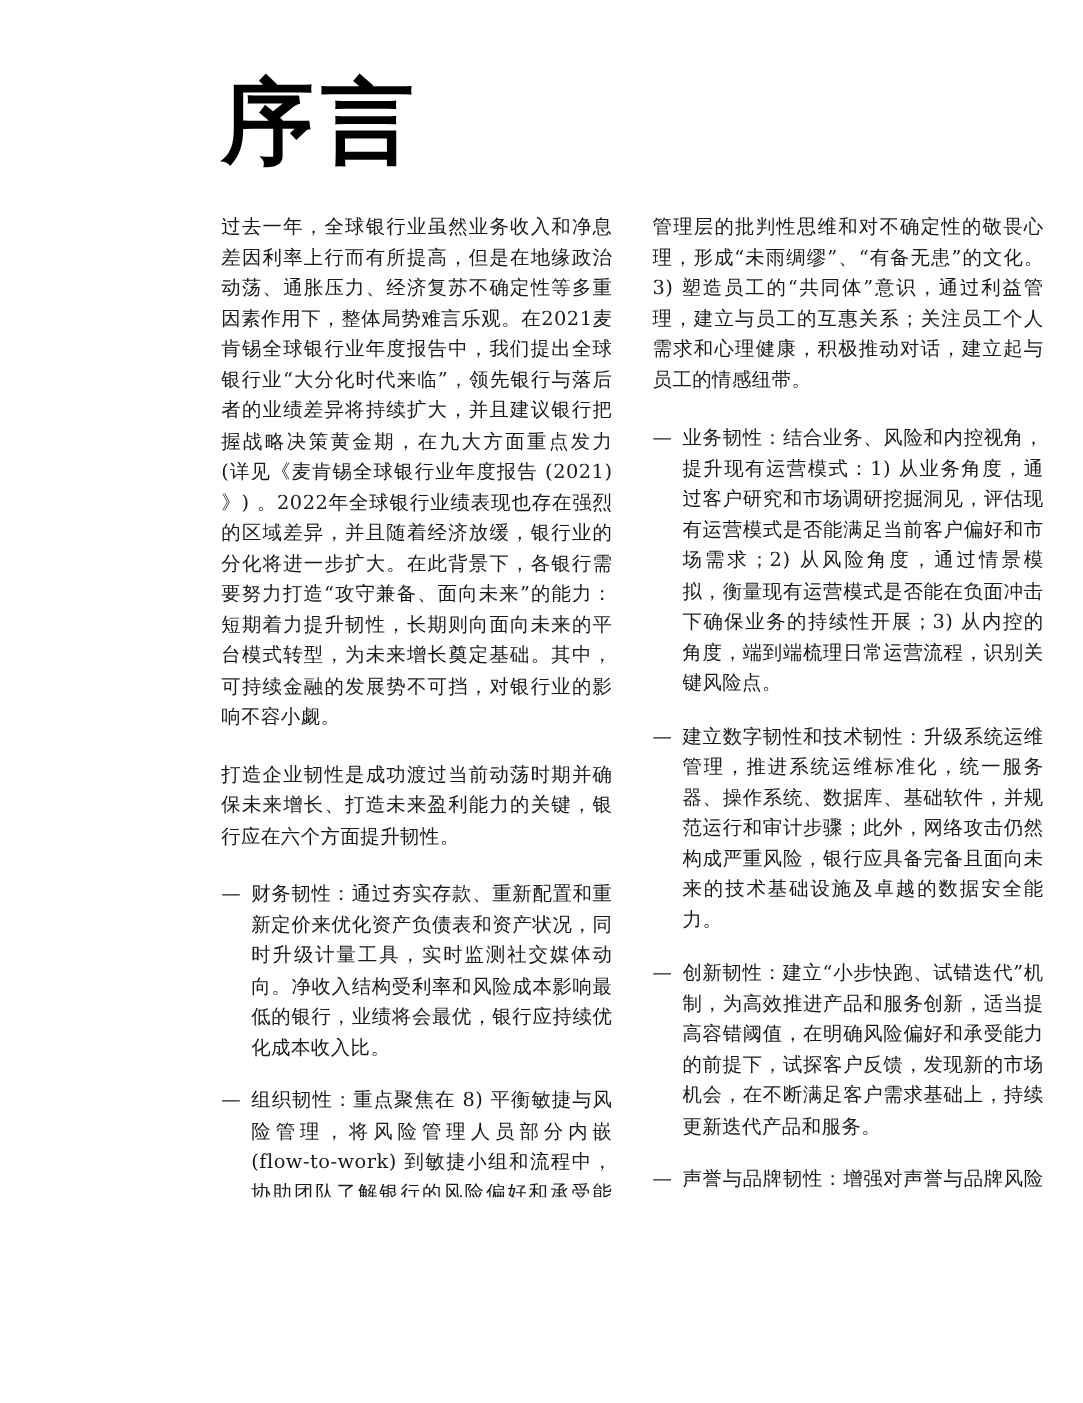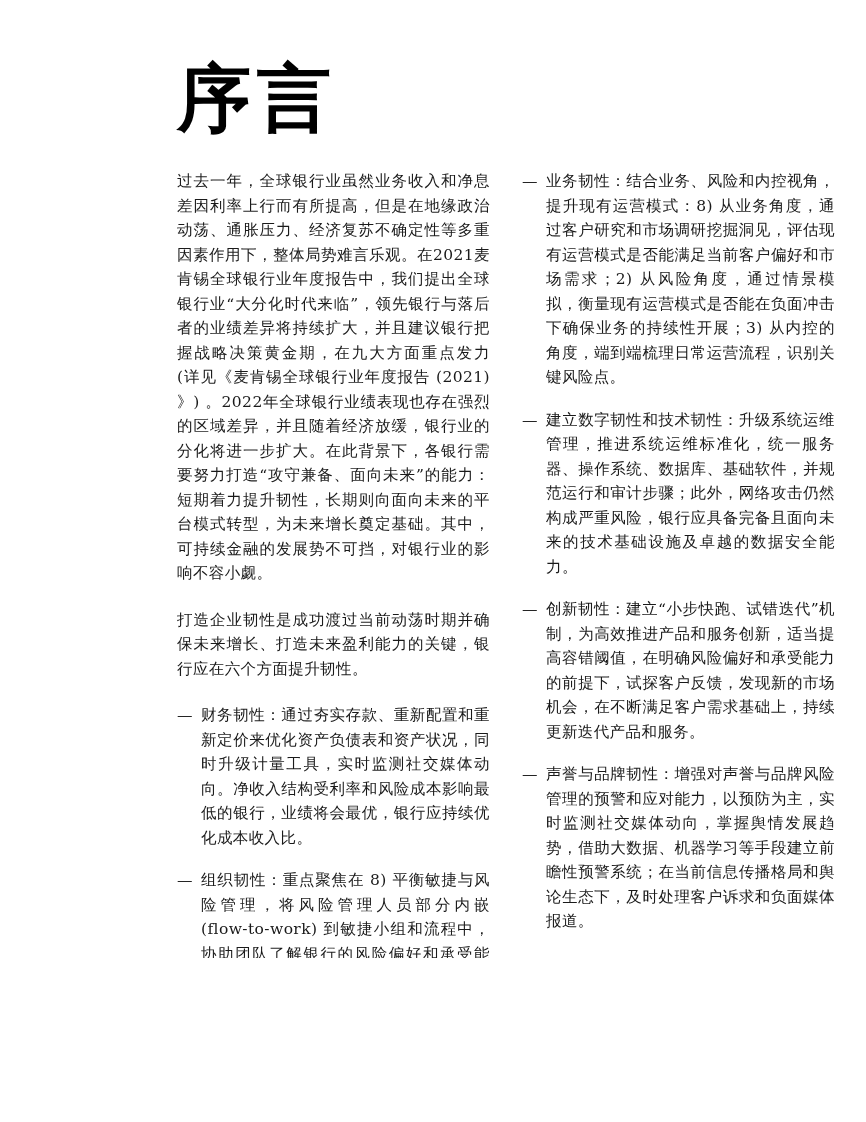--- a/index.html
+++ b/index.html
@@ -102,24 +102,25 @@
           <span class="bullet-text">财务韧性：通过夯实存款、重新配置和重新定价来优化资产负债表和资产状况，同时升级计量工具，实时监测社交媒体动向。净收入结构受利率和风险成本影响最低的银行，业绩将会最优，银行应持续优化成本收入比。</span>
         </div>
 
         <div class="bullet">
           <span class="dash">—</span>
           <span class="bullet-text">组织韧性：重点聚焦在 8) 平衡敏捷与风险管理，将风险管理人员部分内嵌 (flow-to-work) 到敏捷小组和流程中，协助团队了解银行的风险偏好和承受能力，并识别工作推进中的风险点和机会点，实现业务与风险权责共享。2) 强化危机过程管理，培养</span>
         </div>
       </div>
 
       <div class="col">
+        <p class="para">管理层的批判性思维和对不确定性的敬畏心理，形成“未雨绸缪”、“有备无患”的文化。3) 塑造员工的“共同体”意识，通过利益管理，建立与员工的互惠关系；关注员工个人需求和心理健康，积极推动对话，建立起与员工的情感纽带。</p>
 
         <div class="bullet">
           <span class="dash">—</span>
-          <span class="bullet-text">业务韧性：结合业务、风险和内控视角，提升现有运营模式：8) 从业务角度，通过客户研究和市场调研挖掘洞见，评估现有运营模式是否能满足当前客户偏好和市场需求；2) 从风险角度，通过情景模拟，衡量现有运营模式是否能在负面冲击下确保业务的持续性开展；3) 从内控的角度，端到端梳理日常运营流程，识别关键风险点。</span>
+          <span class="bullet-text">业务韧性：结合业务、风险和内控视角，提升现有运营模式：1) 从业务角度，通过客户研究和市场调研挖掘洞见，评估现有运营模式是否能满足当前客户偏好和市场需求；2) 从风险角度，通过情景模拟，衡量现有运营模式是否能在负面冲击下确保业务的持续性开展；3) 从内控的角度，端到端梳理日常运营流程，识别关键风险点。</span>
         </div>
 
         <div class="bullet">
           <span class="dash">—</span>
           <span class="bullet-text">建立数字韧性和技术韧性：升级系统运维管理，推进系统运维标准化，统一服务器、操作系统、数据库、基础软件，并规范运行和审计步骤；此外，网络攻击仍然构成严重风险，银行应具备完备且面向未来的技术基础设施及卓越的数据安全能力。</span>
         </div>
 
         <div class="bullet">
           <span class="dash">—</span>
           <span class="bullet-text">创新韧性：建立“小步快跑、试错迭代”机制，为高效推进产品和服务创新，适当提高容错阈值，在明确风险偏好和承受能力的前提下，试探客户反馈，发现新的市场机会，在不断满足客户需求基础上，持续更新迭代产品和服务。</span>

